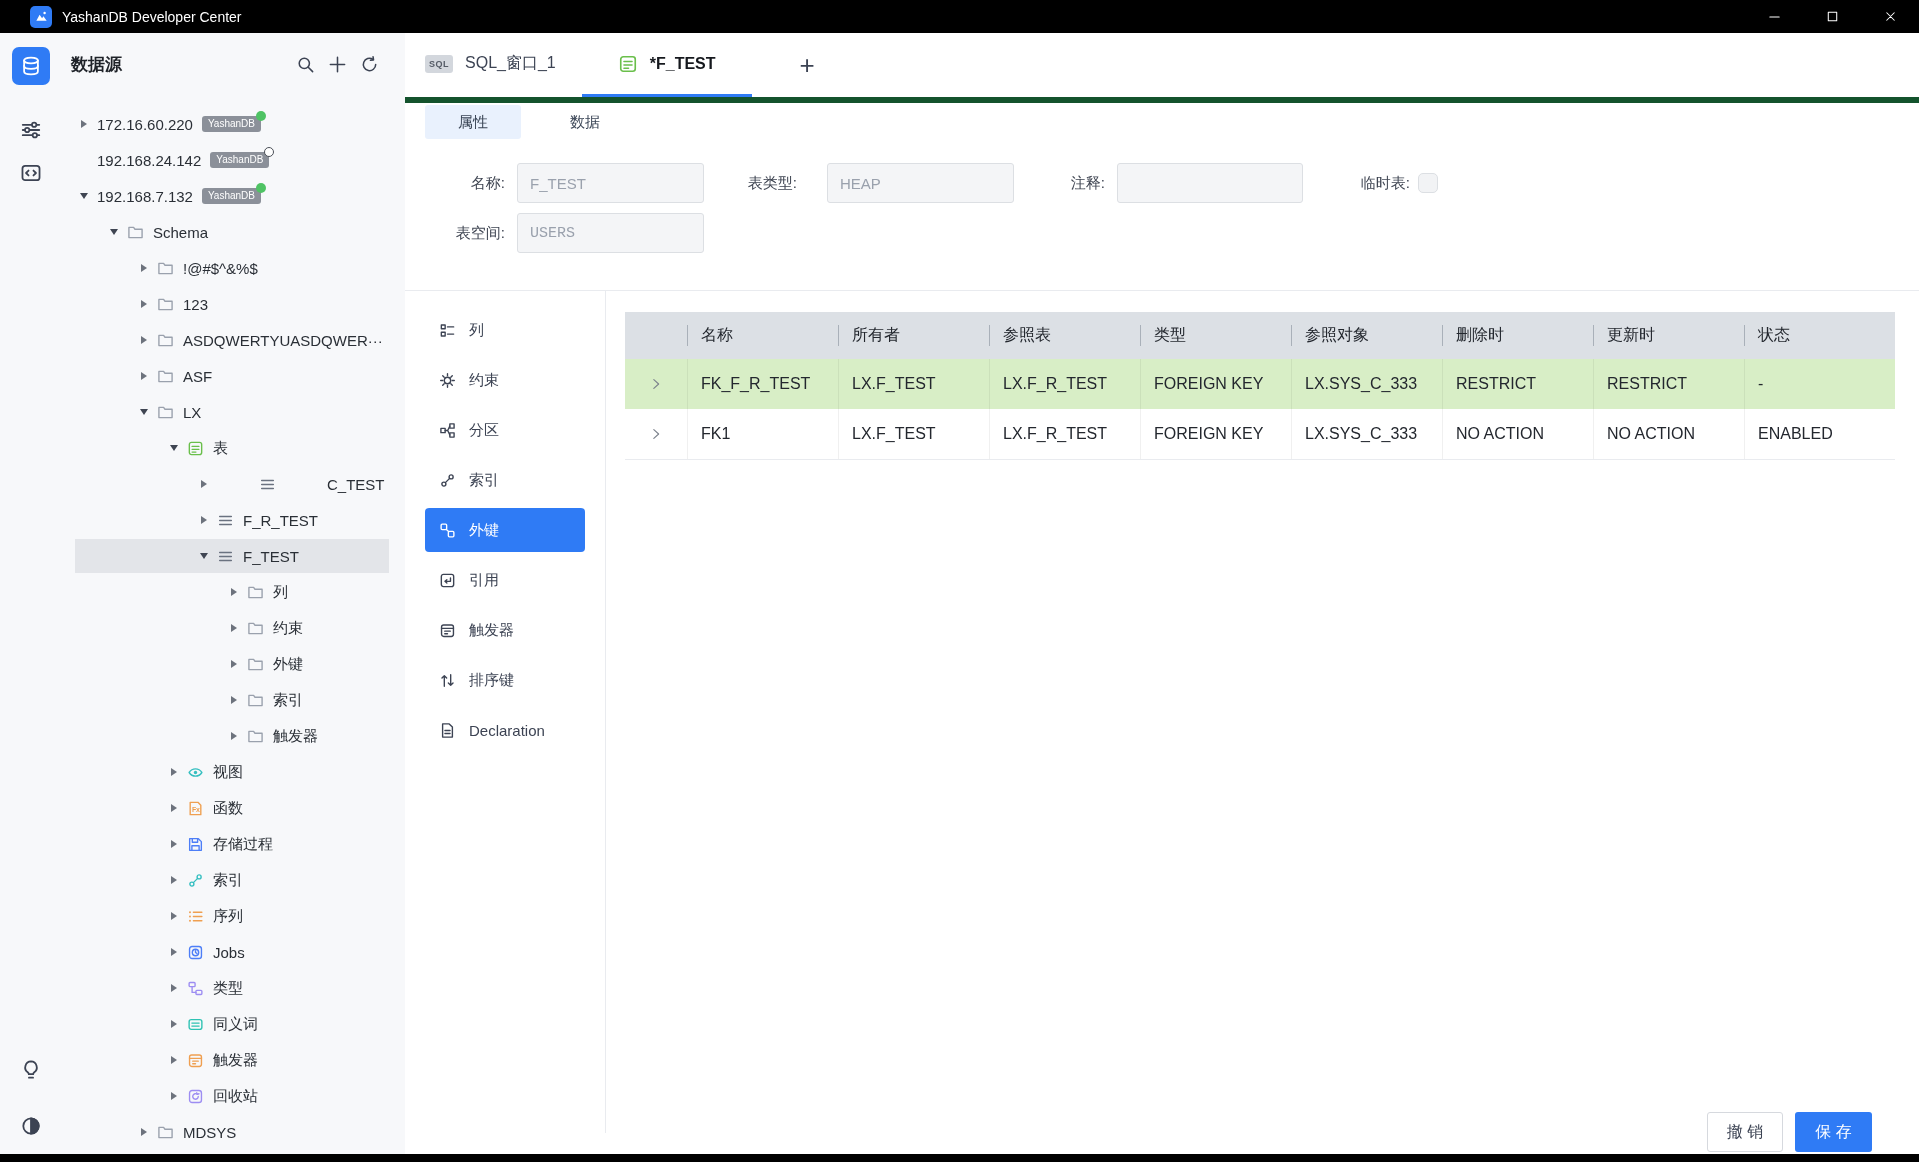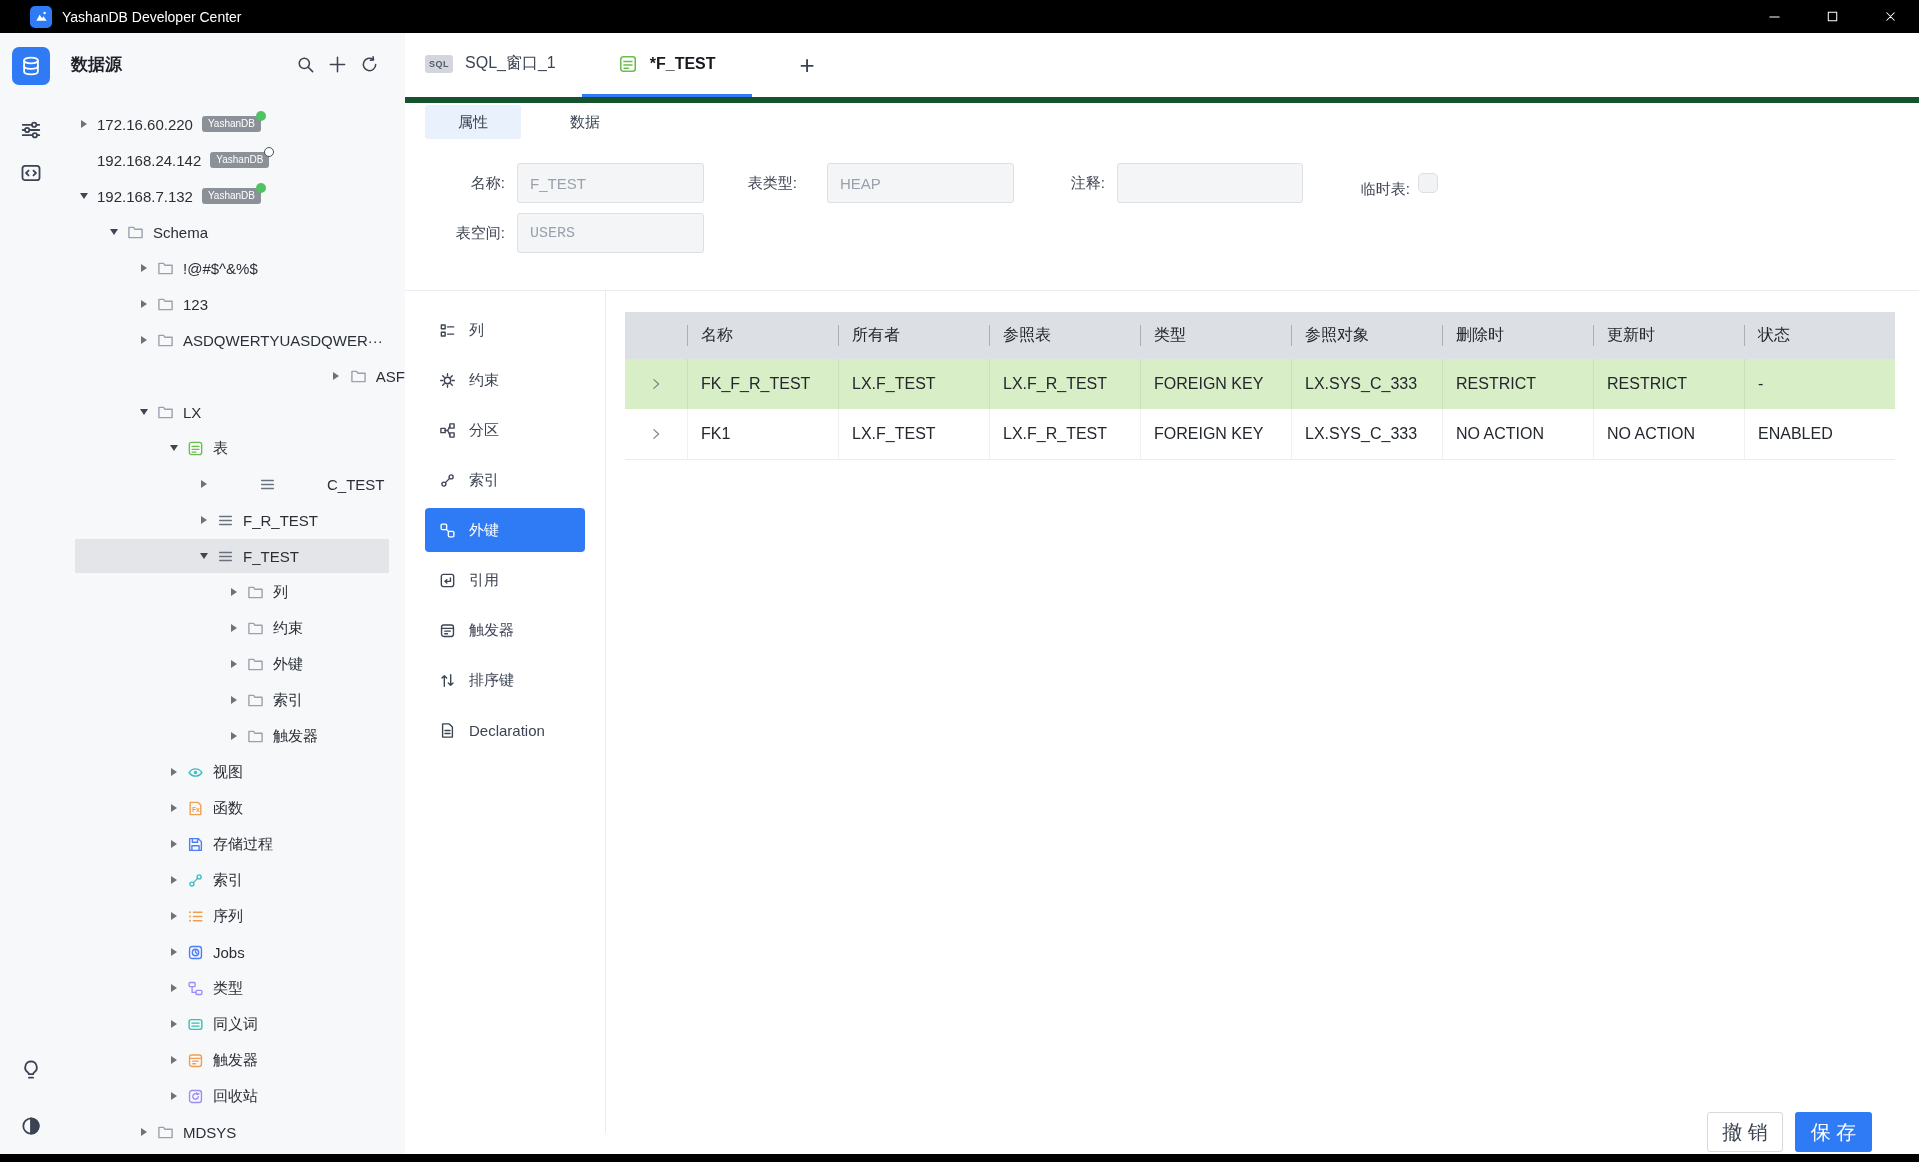--- a/index.html
+++ b/index.html
@@ -88,21 +88,21 @@
   .fk-row.hl{background:#d8eec6;border-bottom:none}
   .c0{width:62px;height:100%;display:flex;align-items:center;justify-content:center;flex:none;box-sizing:border-box}
   .hc{width:151px;height:100%;display:flex;align-items:center;padding-left:14px;box-sizing:border-box;flex:none;
       white-space:nowrap;overflow:hidden}
   .fk-head .hc{position:relative}
   .fk-head .hc::before{content:'';position:absolute;left:0;top:13px;height:21px;width:1px;background:#a9b0b9}
   .fk-row .hc{box-shadow:inset 1px 0 0 rgba(0,0,0,.06)}
   .c0 .icon{width:14px;height:14px;color:#7c828c}
   .fk-row .c0{cursor:pointer}
 
-  .btn{position:absolute;top:1079px;height:40px;border-radius:3px;font-size:20px;display:flex;align-items:center;
+  .btn{position:absolute;top:1079px;height:40px;border-radius:3px;font-size:16px;display:flex;align-items:center;
        justify-content:center;box-sizing:border-box;cursor:pointer;font-family:inherit;border:none}
   .btn-undo{left:1302px;width:76px;background:#fff;border:1px solid #d6d9de;color:#3c4353}
   .btn-save{left:1390px;width:77px;background:#2f7bf5;color:#fff}
 
   .taskbar{position:absolute;left:0;right:0;bottom:0;height:8px;background:#000}
 </style>
 </head>
 <body>
 
 <div class="titlebar">
@@ -266,21 +266,21 @@
         <span class="arrow-box">
           <span class="arrow closed"></span>
         </span>
         <span class="icon tree-icon" style="color: rgb(154, 161, 173);">
           <svg viewBox="0 0 16 16">
             <path d="M1.8 3.2h4.4l1.3 1.7h6.7v7.9H1.8z"></path>
           </svg>
         </span>
         <span class="tree-label">ASDQWERTYUASDQWER···</span>
       </div>
-      <div class="tree-row" style="padding-left: 77px; justify-content: flex-end;">
+      <div class="tree-row" style="padding-left: 77px;">
         <span class="arrow-box">
           <span class="arrow closed"></span>
         </span>
         <span class="icon tree-icon" style="color: rgb(154, 161, 173);">
           <svg viewBox="0 0 16 16">
             <path d="M1.8 3.2h4.4l1.3 1.7h6.7v7.9H1.8z"></path>
           </svg>
         </span>
         <span class="tree-label">ASF</span>
       </div>
@@ -556,21 +556,21 @@
       <div class="subtab active">属性</div>
       <div class="subtab">数据</div>
     </div>
 
   <label class="f-label" style="left:0;top:130px;width:100px">名称:</label>
   <input class="f-input" style="left: 112px; top: 130px;" readonly="" value="F_TEST">
   <label class="f-label" style="left:292px;top:130px;width:100px">表类型:</label>
   <input class="f-input" style="left: 422px; top: 130px;" readonly="" value="HEAP">
   <label class="f-label" style="left:600px;top:130px;width:100px">注释:</label>
   <input class="f-input" style="left: 712px; top: 130px; width: 186px;" value="">
-  <label class="f-label" style="left:930px;top:136px;width:75px">临时表:</label>
+  <label class="f-label" style="left:930px;top:130px;width:75px">临时表:</label>
   <div class="checkbox" style="left:1013px;top:140px"></div>
   <label class="f-label" style="left:0;top:180px;width:100px">表空间:</label>
   <input class="f-input" style="left: 112px; top: 180px; font-family: Liberation Mono, monospace;" readonly="" value="USERS">
 
   <div class="hdivider"></div>
   <div class="vdivider"></div>
 
   <div class="secmenu" id="secmenu">
       <div class="sec-item">
         <span class="icon">

